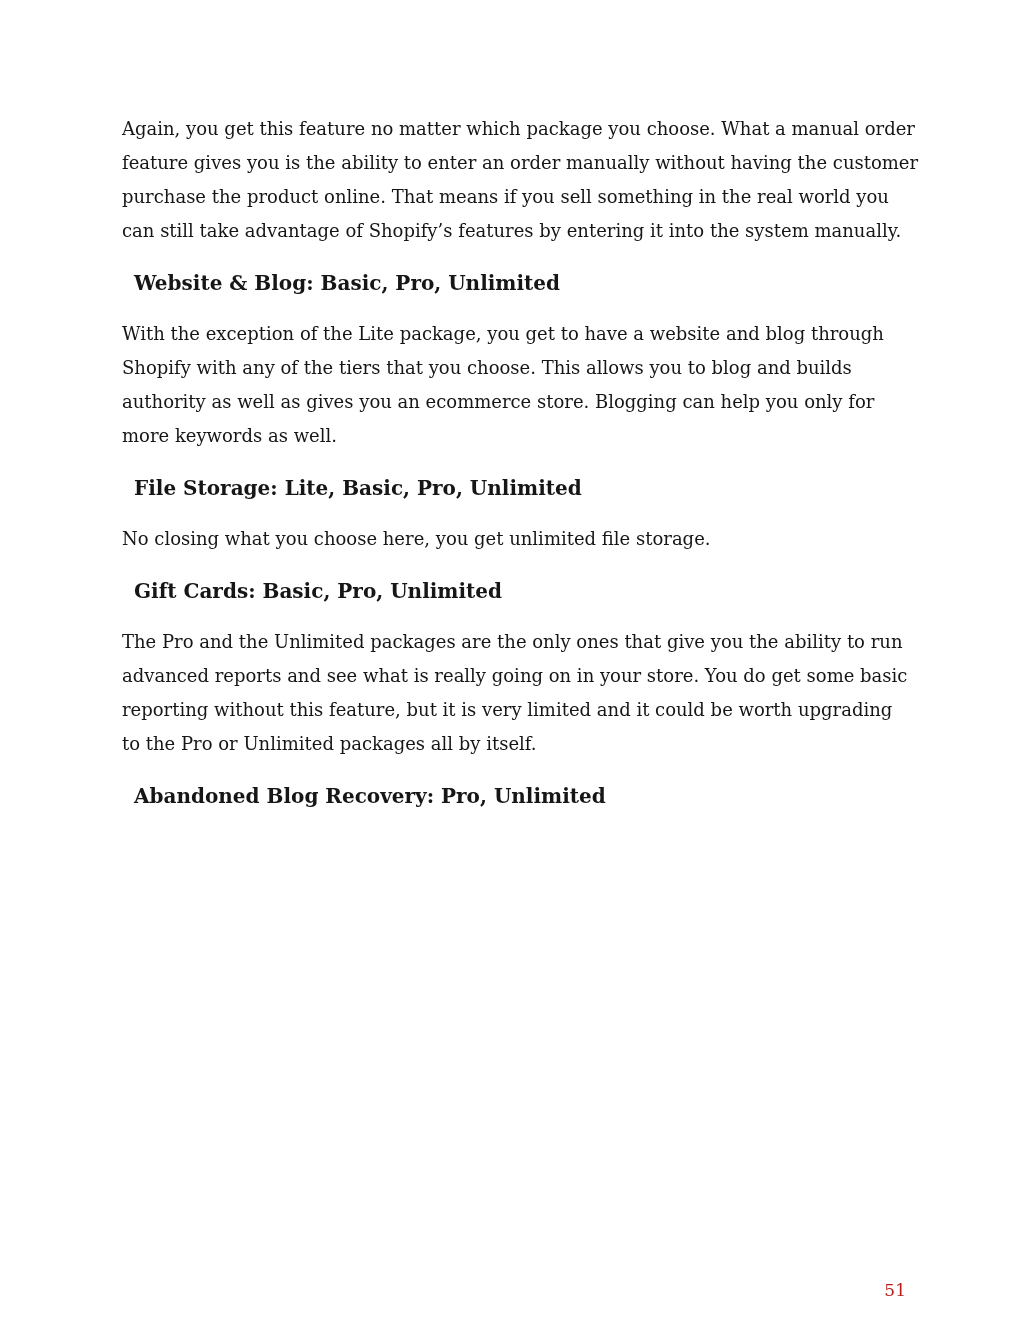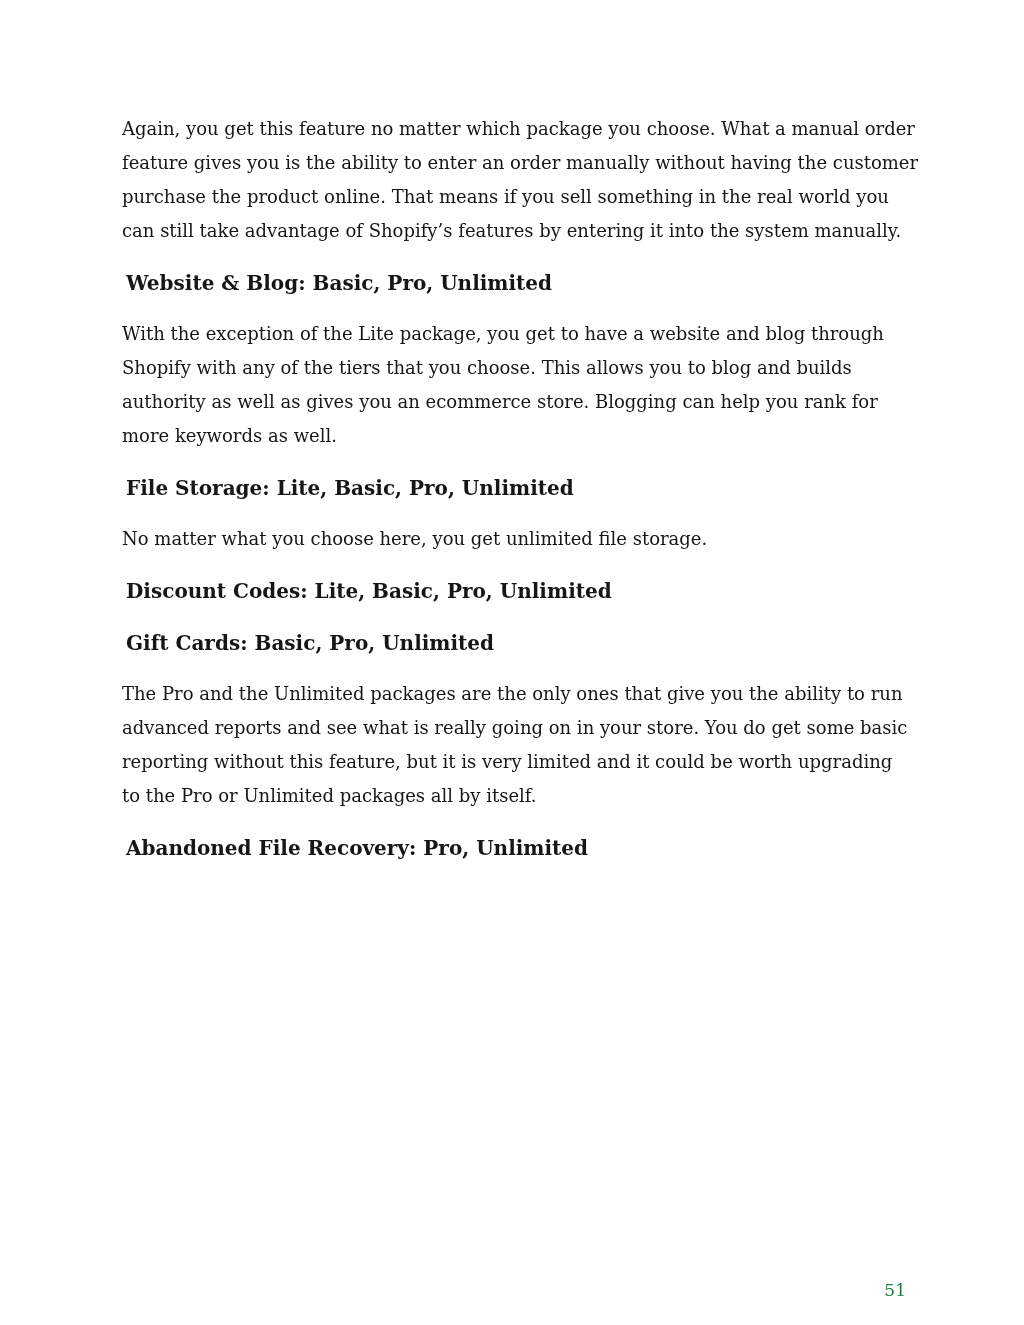--- a/index.html
+++ b/index.html
@@ -24,53 +24,52 @@
     width: 830px;
   }
   .content p.paragraph {
     margin: 0;
     font-size: 18px;
     line-height: 34px;
     white-space: pre-line;
     text-align: left;
   }
   .content h2.heading {
-    margin: 18px 0 17px 4px;
+    margin: 18px 0 17px 12px;
     font-size: 20px;
     line-height: 34px;
     font-weight: bold;
     white-space: pre-line;
   }
   .page-number {
     position: absolute;
     right: 118px;
     bottom: 25px;
     font-size: 17px;
     line-height: 20px;
-    color: #15803d;
+    color: #b91c1c;
   }
 </style>
 </head>
 <body>
 
 <div class="page">
   <div class="content">
       <p class="paragraph">Again, you get this feature no matter which package you choose. What a manual order
 feature gives you is the ability to enter an order manually without having the customer
 purchase the product online. That means if you sell something in the real world you
 can still take advantage of Shopify’s features by entering it into the system manually.</p>
       <h2 class="heading">Website &amp; Blog: Basic, Pro, Unlimited</h2>
       <p class="paragraph">With the exception of the Lite package, you get to have a website and blog through
 Shopify with any of the tiers that you choose. This allows you to blog and builds
-authority as well as gives you an ecommerce store. Blogging can help you rank for
+authority as well as gives you an ecommerce store. Blogging can help you only for
 more keywords as well.</p>
       <h2 class="heading">File Storage: Lite, Basic, Pro, Unlimited</h2>
-      <p class="paragraph">No matter what you choose here, you get unlimited file storage.</p>
-      <h2 class="heading">Discount Codes: Lite, Basic, Pro, Unlimited</h2>
+      <p class="paragraph">No closing what you choose here, you get unlimited file storage.</p>
       <h2 class="heading">Gift Cards: Basic, Pro, Unlimited</h2>
       <p class="paragraph">The Pro and the Unlimited packages are the only ones that give you the ability to run
 advanced reports and see what is really going on in your store. You do get some basic
 reporting without this feature, but it is very limited and it could be worth upgrading
 to the Pro or Unlimited packages all by itself.</p>
-      <h2 class="heading">Abandoned File Recovery: Pro, Unlimited</h2>
+      <h2 class="heading">Abandoned Blog Recovery: Pro, Unlimited</h2>
     </div>
   <div class="page-number">51</div>
 </div>
 
 </body></html>

